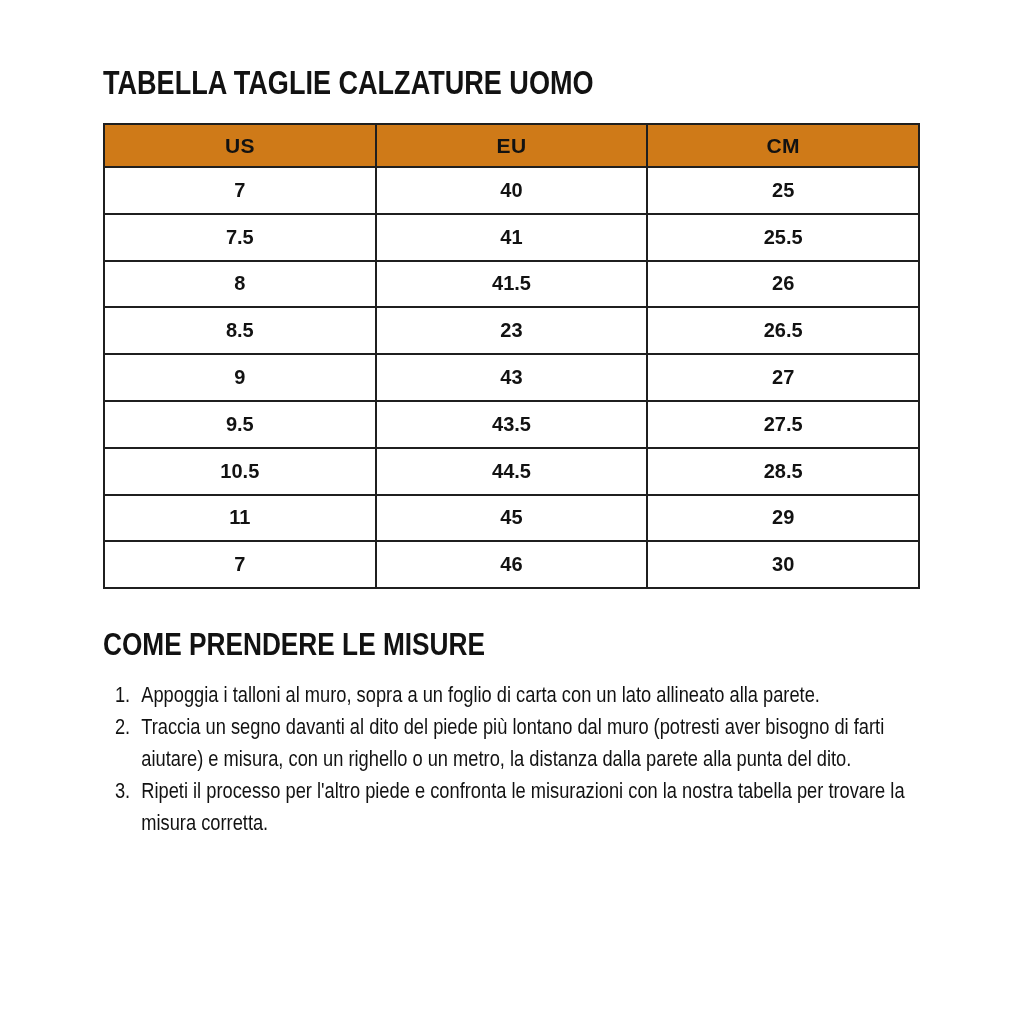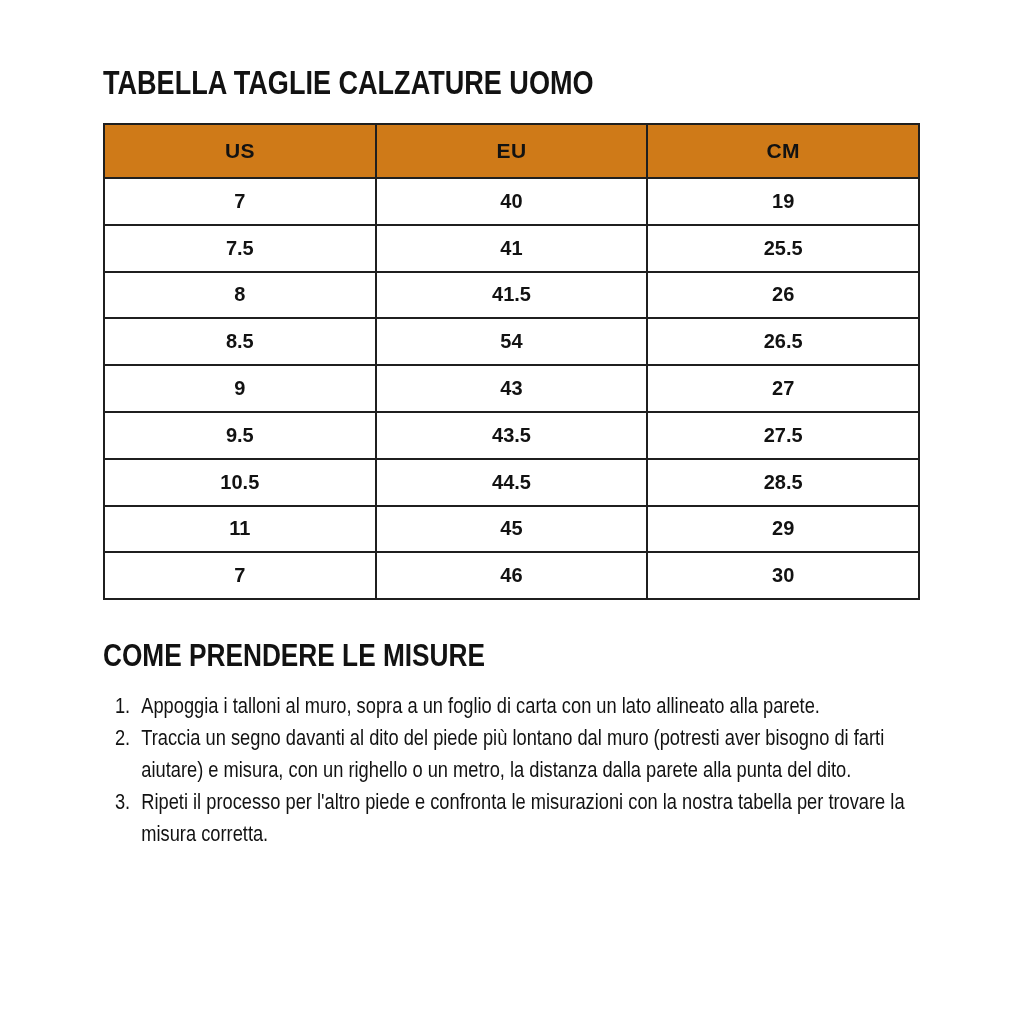--- a/index.html
+++ b/index.html
@@ -46,21 +46,21 @@
   table.size-table th,
   table.size-table td {
     border: 2px solid var(--border-color);
     text-align: center;
     vertical-align: middle;
     font-weight: bold;
     width: 33.333%;
   }
   table.size-table th {
     background: var(--header-bg);
-    height: 54px;
+    height: 43px;
     font-size: 21px;
     letter-spacing: 0.3px;
   }
   table.size-table td {
     height: 46.8px;
     font-size: 20px;
     background: #ffffff;
   }
   .section-title {
     margin: 37px 0 0 103px;
@@ -105,35 +105,35 @@
       <tr id="header-row">
           <th>US</th>
           <th>EU</th>
           <th>CM</th>
         </tr>
     </thead>
     <tbody id="table-body">
         <tr>
           <td>7</td>
           <td>40</td>
-          <td>19</td>
+          <td>25</td>
         </tr>
         <tr>
           <td>7.5</td>
           <td>41</td>
           <td>25.5</td>
         </tr>
         <tr>
           <td>8</td>
           <td>41.5</td>
           <td>26</td>
         </tr>
         <tr>
           <td>8.5</td>
-          <td>54</td>
+          <td>23</td>
           <td>26.5</td>
         </tr>
         <tr>
           <td>9</td>
           <td>43</td>
           <td>27</td>
         </tr>
         <tr>
           <td>9.5</td>
           <td>43.5</td>

